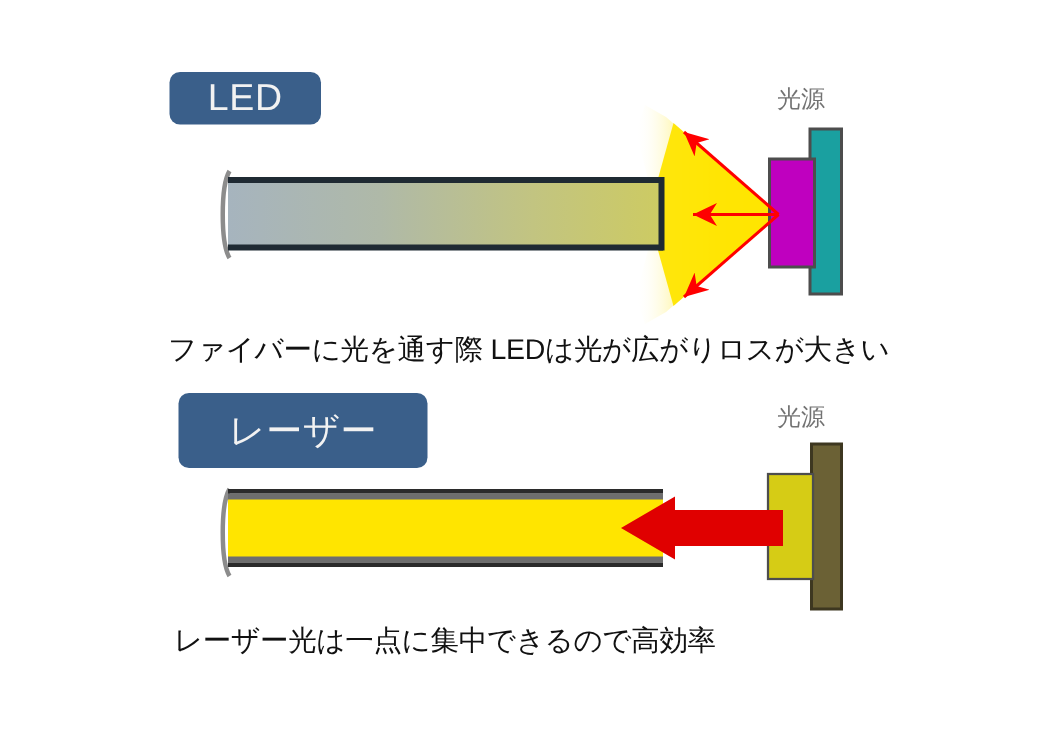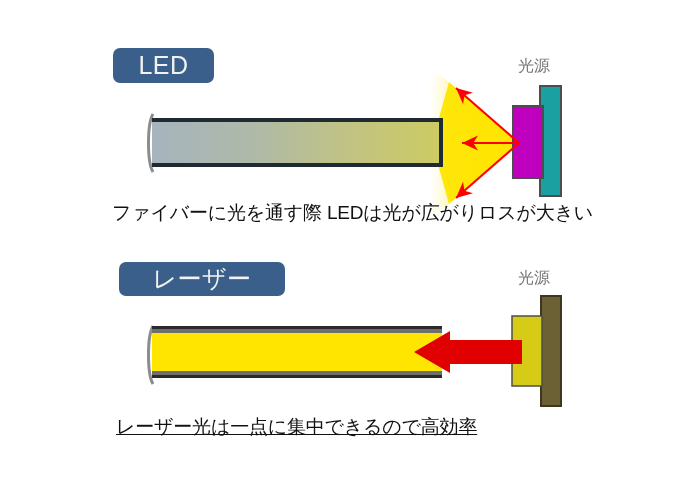--- a/index.html
+++ b/index.html
@@ -34,21 +34,21 @@
     left: 113px;
     top: 48px;
     width: 101px;
     height: 35px;
     font-size: 25px;
   }
   .badge-laser {
     left: 119px;
     top: 262px;
     width: 166px;
-    height: 34px;
+    height: 50px;
     font-size: 24px;
   }
 
   
   .src-label {
     position: absolute;
     font-size: 16px;
     color: #737373;
     white-space: nowrap;
   }
@@ -64,22 +64,22 @@
     white-space: nowrap;
   }
 
   .caption {
     position: absolute;
     font-size: 19px;
     color: #111111;
     white-space: nowrap;
     letter-spacing: -0.2px;
   }
-  .caption-led   { left: 112px; top: 200px; }
-  .caption-laser { left: 116px; top: 414px; text-decoration: underline; }
+  .caption-led   { left: 112px; top: 220px; }
+  .caption-laser { left: 116px; top: 414px; }
 
   
   .scene {
     position: absolute;
     left: 0;
     top: 0;
     width: 700px;
     height: 500px;
     pointer-events: none;
   }

